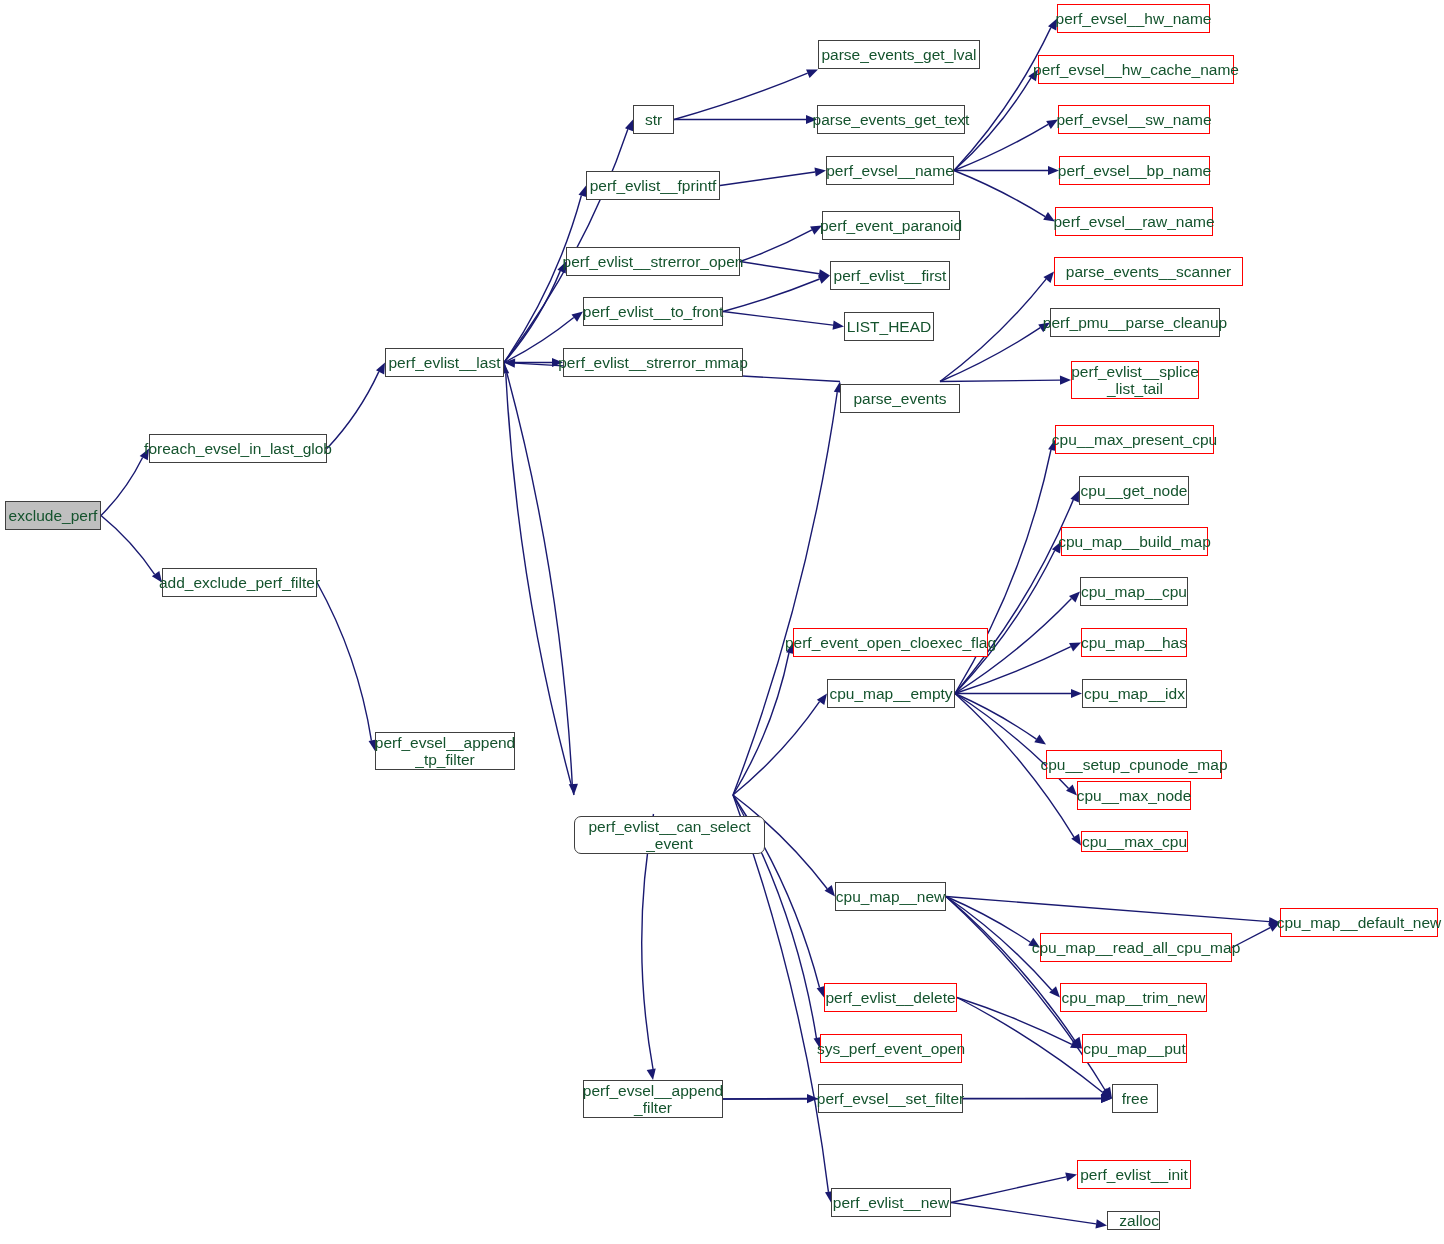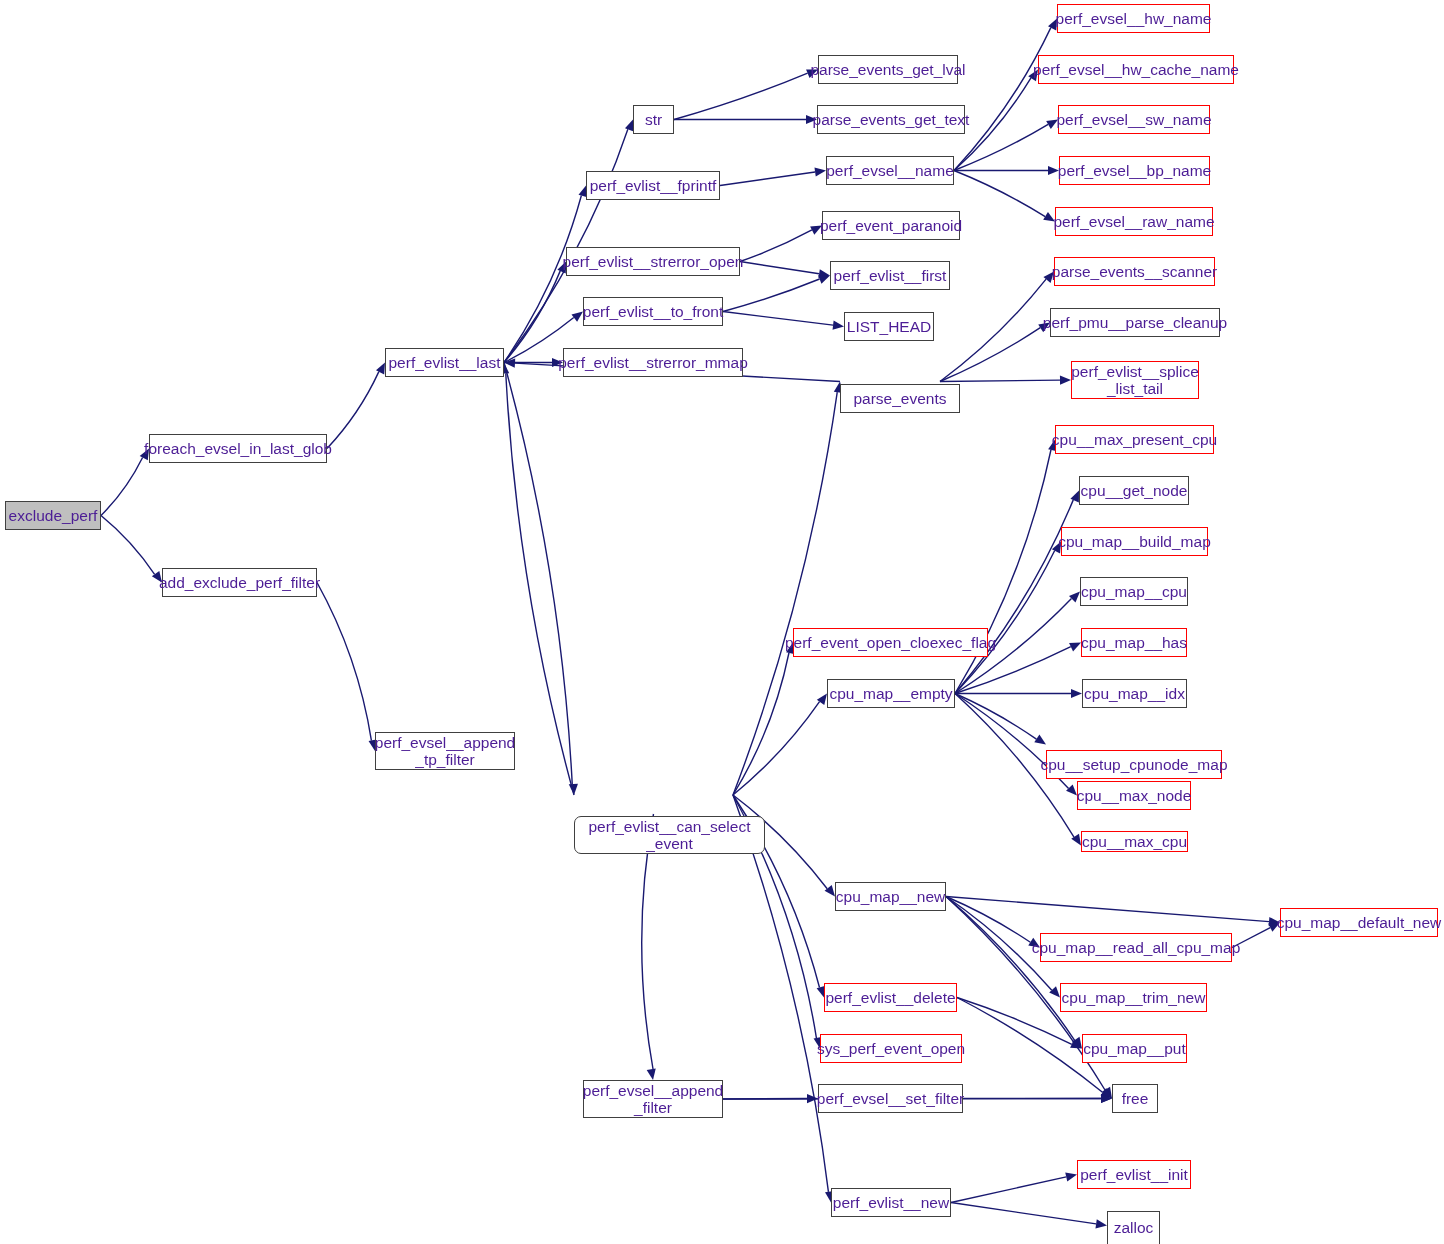--- a/index.html
+++ b/index.html
@@ -1,21 +1,21 @@
 <!DOCTYPE html>
 <html><head>
 <meta charset="utf-8">
 <style>
   html,body{margin:0;padding:0;background:#ffffff;}
   #canvas{position:relative;width:1444px;height:1244px;background:#ffffff;
           font-family:"Liberation Sans", sans-serif;}
   svg#edges{position:absolute;left:0;top:0;width:1444px;height:1244px;}
   .node{position:absolute;box-sizing:border-box;display:flex;align-items:center;
         justify-content:center;text-align:center;background:#ffffff;
-        border:1px solid #404040;color:#4c1d95;line-height:1.12;
+        border:1px solid #404040;color:#14532d;line-height:1.12;
         font-size:15.5px;letter-spacing:0px;white-space:pre;}
   .node.red{border:1px solid #ff0000;}
   .node.cur{background:#bfbfbf;border:1px solid #404040;}
   .node .lbl{pointer-events:none;}
 </style>
 </head>
 <body>
 
 <div id="canvas">
   <svg id="edges" viewBox="0 0 1444 1244" xmlns="http://www.w3.org/2000/svg">
@@ -147,53 +147,53 @@
 _tp_filter</span></div>
       <div class="node" style="left: 633px; top: 105px; width: 41px; height: 29px;"><span class="lbl">str</span></div>
       <div class="node" style="left: 586px; top: 171px; width: 134px; height: 29px;"><span class="lbl">perf_evlist__fprintf</span></div>
       <div class="node" style="left: 566px; top: 247px; width: 174px; height: 29px;"><span class="lbl">perf_evlist__strerror_open</span></div>
       <div class="node" style="left: 583px; top: 297px; width: 140px; height: 29px;"><span class="lbl">perf_evlist__to_front</span></div>
       <div class="node" style="left: 563px; top: 348px; width: 180px; height: 29px;"><span class="lbl">perf_evlist__strerror_mmap</span></div>
       <div class="node" style="left: 574px; top: 816px; width: 191px; height: 38px; border-radius: 7px;"><span class="lbl">perf_evlist__can_select
 _event</span></div>
       <div class="node" style="left: 583px; top: 1080px; width: 140px; height: 38px;"><span class="lbl">perf_evsel__append
 _filter</span></div>
-      <div class="node" style="left: 818px; top: 55px; width: 140px; height: 29px;"><span class="lbl">parse_events_get_lval</span></div>
+      <div class="node" style="left: 818px; top: 40px; width: 162px; height: 29px;"><span class="lbl">parse_events_get_lval</span></div>
       <div class="node" style="left: 817px; top: 105px; width: 148px; height: 29px;"><span class="lbl">parse_events_get_text</span></div>
       <div class="node" style="left: 826px; top: 156px; width: 128px; height: 29px;"><span class="lbl">perf_evsel__name</span></div>
       <div class="node" style="left: 822px; top: 211px; width: 138px; height: 29px;"><span class="lbl">perf_event_paranoid</span></div>
       <div class="node" style="left: 830px; top: 261px; width: 120px; height: 29px;"><span class="lbl">perf_evlist__first</span></div>
       <div class="node" style="left: 844px; top: 312px; width: 90px; height: 29px;"><span class="lbl">LIST_HEAD</span></div>
       <div class="node" style="left: 840px; top: 367px; width: 120px; height: 29px; margin-top: 17px;"><span class="lbl">parse_events</span></div>
       <div class="node red" style="left: 793px; top: 628px; width: 195px; height: 29px;"><span class="lbl">perf_event_open_cloexec_flag</span></div>
       <div class="node" style="left: 827px; top: 679px; width: 128px; height: 29px;"><span class="lbl">cpu_map__empty</span></div>
       <div class="node" style="left: 835px; top: 882px; width: 111px; height: 29px;"><span class="lbl">cpu_map__new</span></div>
       <div class="node red" style="left: 824px; top: 983px; width: 133px; height: 29px;"><span class="lbl">perf_evlist__delete</span></div>
       <div class="node red" style="left: 820px; top: 1034px; width: 142px; height: 29px;"><span class="lbl">sys_perf_event_open</span></div>
       <div class="node" style="left: 818px; top: 1084px; width: 145px; height: 29px;"><span class="lbl">perf_evsel__set_filter</span></div>
       <div class="node" style="left: 831px; top: 1188px; width: 120px; height: 29px;"><span class="lbl">perf_evlist__new</span></div>
       <div class="node red" style="left: 1057px; top: 4px; width: 153px; height: 29px;"><span class="lbl">perf_evsel__hw_name</span></div>
       <div class="node red" style="left: 1038px; top: 55px; width: 196px; height: 29px;"><span class="lbl">perf_evsel__hw_cache_name</span></div>
       <div class="node red" style="left: 1058px; top: 105px; width: 152px; height: 29px;"><span class="lbl">perf_evsel__sw_name</span></div>
       <div class="node red" style="left: 1059px; top: 156px; width: 151px; height: 29px;"><span class="lbl">perf_evsel__bp_name</span></div>
       <div class="node red" style="left: 1055px; top: 207px; width: 158px; height: 29px;"><span class="lbl">perf_evsel__raw_name</span></div>
-      <div class="node red" style="left: 1054px; top: 257px; width: 161px; height: 29px; text-align: right;"><span class="lbl">parse_events__scanner</span></div>
+      <div class="node red" style="left: 1054px; top: 257px; width: 189px; height: 29px; text-align: right;"><span class="lbl">parse_events__scanner</span></div>
       <div class="node" style="left: 1050px; top: 308px; width: 170px; height: 29px;"><span class="lbl">perf_pmu__parse_cleanup</span></div>
       <div class="node red" style="left: 1071px; top: 361px; width: 128px; height: 38px;"><span class="lbl">perf_evlist__splice
 _list_tail</span></div>
       <div class="node red" style="left: 1055px; top: 425px; width: 159px; height: 29px; text-align: center;"><span class="lbl">cpu__max_present_cpu</span></div>
       <div class="node" style="left: 1079px; top: 476px; width: 110px; height: 29px;"><span class="lbl">cpu__get_node</span></div>
       <div class="node red" style="left: 1061px; top: 527px; width: 147px; height: 29px;"><span class="lbl">cpu_map__build_map</span></div>
       <div class="node" style="left: 1080px; top: 577px; width: 108px; height: 29px;"><span class="lbl">cpu_map__cpu</span></div>
       <div class="node red" style="left: 1081px; top: 628px; width: 106px; height: 29px;"><span class="lbl">cpu_map__has</span></div>
       <div class="node" style="left: 1082px; top: 679px; width: 105px; height: 29px;"><span class="lbl">cpu_map__idx</span></div>
       <div class="node red" style="left: 1046px; top: 730px; width: 176px; height: 29px; margin-top: 20px;"><span class="lbl">cpu__setup_cpunode_map</span></div>
       <div class="node red" style="left: 1077px; top: 781px; width: 114px; height: 29px;"><span class="lbl">cpu__max_node</span></div>
       <div class="node red" style="left: 1081px; top: 831px; width: 107px; height: 21px;"><span class="lbl">cpu__max_cpu</span></div>
       <div class="node red" style="left: 1280px; top: 908px; width: 158px; height: 29px;"><span class="lbl">cpu_map__default_new</span></div>
       <div class="node red" style="left: 1040px; top: 933px; width: 192px; height: 29px;"><span class="lbl">cpu_map__read_all_cpu_map</span></div>
       <div class="node red" style="left: 1060px; top: 983px; width: 147px; height: 29px;"><span class="lbl">cpu_map__trim_new</span></div>
       <div class="node red" style="left: 1082px; top: 1034px; width: 105px; height: 29px;"><span class="lbl">cpu_map__put</span></div>
       <div class="node" style="left: 1112px; top: 1084px; width: 46px; height: 29px;"><span class="lbl">free</span></div>
       <div class="node red" style="left: 1077px; top: 1160px; width: 114px; height: 29px;"><span class="lbl">perf_evlist__init</span></div>
-      <div class="node" style="left: 1107px; top: 1211px; width: 53px; height: 34px;"><span class="lbl">zalloc</span></div>
+      <div class="node" style="left: 1107px; top: 1211px; width: 53px; height: 19px; justify-content: flex-end;"><span class="lbl">zalloc</span></div>
     </div>
 </div>
 
 </body></html>

